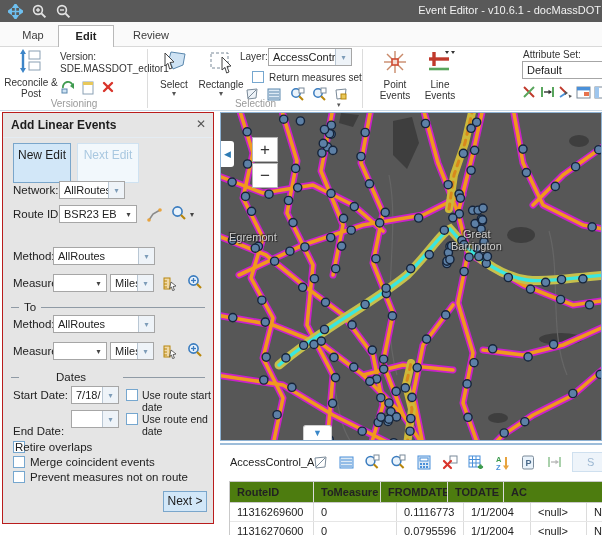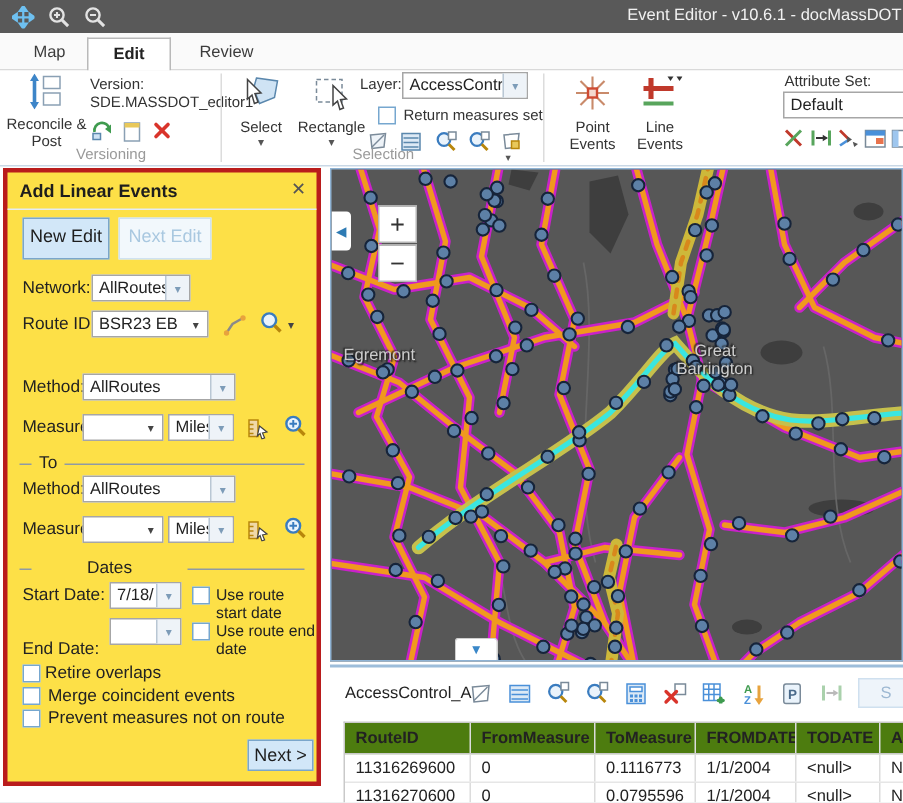--- a/index.html
+++ b/index.html
@@ -22,25 +22,25 @@
   .ddown{color:#555;font-size:8px;line-height:7px;}
   .smicon{position:absolute;width:16px;height:16px;display:flex;align-items:center;justify-content:center;}
   .rtext{position:absolute;font-size:10px;color:#333;line-height:12px;}
   
   .dd{position:absolute;height:18px;background:#fff;border:1px solid #a6a6a6;display:flex;align-items:center;box-sizing:border-box;}
   .dd .ddtext{flex:1;padding-left:4px;font-size:11px;color:#222;white-space:nowrap;overflow:hidden;}
   .dd .ddbtn{width:15px;height:100%;display:flex;align-items:center;justify-content:center;font-size:8px;color:#444;}
   .dd .ddbtn.boxed{border-left:1px solid #b9c7d4;background:#eef3f8;color:#7d9cb8;}
   .cb{display:inline-block;width:12px;height:12px;background:#fff;border:1px solid #76a7cf;box-sizing:border-box;}
   
-  #panel{position:absolute;left:2px;top:112px;width:212px;height:412px;background:#fde047;border:3px solid #b91c1c;box-sizing:border-box;}
+  #panel{position:absolute;left:2px;top:112px;width:212px;height:412px;background:#e5e5e5;border:1px solid #b91c1c;box-sizing:border-box;}
   #panel-header{position:absolute;left:0;top:0;right:0;height:24px;border-bottom:1px solid #e4ecf3;}
   #panel-title{position:absolute;left:8px;top:5px;font-size:12px;font-weight:bold;color:#1d1d1d;}
   #panel-close{position:absolute;right:7px;top:4px;font-size:12px;color:#555;cursor:default;}
-  .pbtn{position:absolute;height:28px;box-sizing:border-box;text-align:center;font-size:12px;line-height:22px;}
+  .pbtn{position:absolute;height:40px;box-sizing:border-box;text-align:center;font-size:12px;line-height:22px;}
   .pbtn.primary{background:#d2e7f8;border:1px solid #7aa6cb;color:#1d1d1d;}
   .pbtn.disabled{background:#f2f8fc;border:1px solid #cfe2f1;color:#a9c8e0;}
   .plabel{position:absolute;font-size:11.5px;color:#222;}
   .sect{position:absolute;left:8px;right:8px;height:12px;display:flex;align-items:center;}
   .sect .sline{height:1px;background:#8f9aa5;}
   .sect .sname{margin:0 5px;font-size:11.5px;color:#222;}
   
   #map{position:absolute;left:220px;top:112px;width:382px;height:329px;background:#575757;border:1px solid #8fb3d4;box-sizing:border-box;overflow:hidden;}
   #map-svg{position:absolute;left:0;top:0;}
   .rc{fill:none;stroke:#c922c9;stroke-width:7;stroke-linecap:round;stroke-linejoin:round;}
@@ -415,21 +415,21 @@
 
     <span class="plabel" style="left:10px;top:312px;">End Date:</span>
     <div class="dd" style="left:68px;top:297px;width:48px;">
       <span class="ddtext"></span>
       <span class="ddbtn boxed">▾</span>
     </div>
     <span style="position:absolute;left:123px;top:300px;" class="cb"></span>
     <span class="plabel" style="left:139px;top:300px;font-size:10.5px;">Use route end date</span>
 
     <span style="position:absolute;left:10px;top:328px;" class="cb"></span>
-    <span class="plabel" style="left:25px;top:328px;">Retire overlaps</span>
+    <span class="plabel" style="left:12px;top:328px;">Retire overlaps</span>
     <span style="position:absolute;left:10px;top:343px;" class="cb"></span>
     <span class="plabel" style="left:27px;top:343px;">Merge coincident events</span>
     <span style="position:absolute;left:10px;top:358px;" class="cb"></span>
     <span class="plabel" style="left:27px;top:358px;">Prevent measures not on route</span>
 
     <div class="pbtn primary" style="left:160px;top:378px;width:44px;height:21px;line-height:19px;">Next &gt;</div>
   </div>
 
   <div id="map">
     <svg id="map-svg" width="382" height="329" viewBox="0 0 382 329">
@@ -750,21 +750,20 @@
             <line x1="4" y1="7" x2="11" y2="7" stroke="#777" stroke-width="1.4"></line>
             <polygon points="12,7 8.5,4.8 8.5,9.2" fill="#777"></polygon>
           </svg>
       </span>
       <span id="save-fragment">S</span>
     </div>
 
     <div id="btable">
       <div class="trow head">
         <span class="tc c0">RouteID</span>
-        <span class="tc c1">FromMeasure</span>
         <span class="tc c2">ToMeasure</span>
         <span class="tc c3">FROMDATE</span>
         <span class="tc c4">TODATE</span>
         <span class="tc c5">AC</span>
       </div>
       <div class="trow body">
         <span class="tc c0">11316269600</span>
         <span class="tc c1">0</span>
         <span class="tc c2">0.1116773</span>
         <span class="tc c3">1/1/2004</span>

